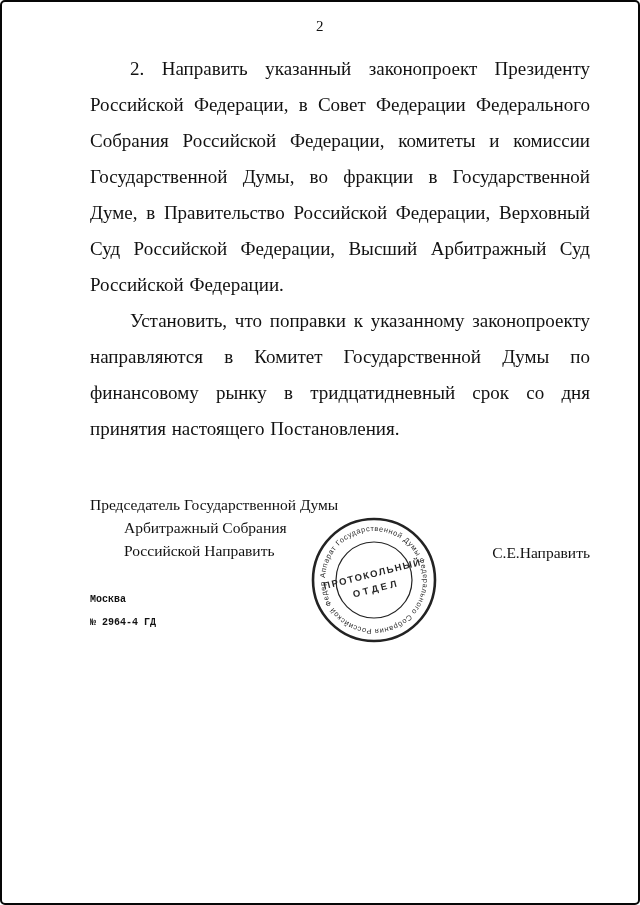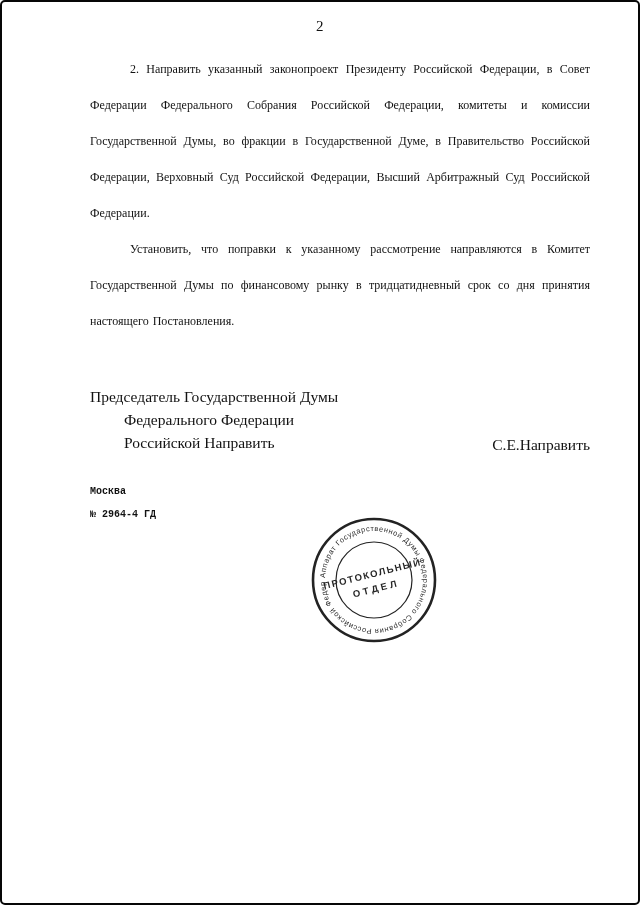--- a/index.html
+++ b/index.html
@@ -21,21 +21,21 @@
     margin-top: 16px;
     font-size: 15px;
     letter-spacing: 0.5px;
   }
 
   .body-text {
     margin: 16px 48px 0 88px; 
   }
 
   .para {
-    font-size: 12px;
+    font-size: 19px;
     line-height: 36px;
     text-align: justify;
     text-align-last: left;
     text-indent: 40px;
     word-spacing: 1px;
   }
 
   .signature {
     position: relative;
     margin: 46px 48px 0 88px;
@@ -73,27 +73,27 @@
 </style>
 </head>
 <body>
 
 <div class="page">
 
   <div class="page-number">2</div>
 
   <div class="body-text">
     <p class="para">2. Направить указанный законопроект Президенту Российской Федерации, в Совет Федерации Федерального Собрания Российской Федерации, комитеты и комиссии Государственной Думы, во фракции в Государственной Думе, в Правительство Российской Федерации, Верховный Суд Российской Федерации, Высший Арбитражный Суд Российской Федерации.</p>
-    <p class="para">Установить, что поправки к указанному рассмотрение направляются в Комитет Государственной Думы по финансовому рынку в тридцатидневный срок со дня принятия настоящего Постановления.</p>
+    <p class="para">Установить, что поправки к указанному законопроекту направляются в Комитет Государственной Думы по финансовому рынку в тридцатидневный срок со дня принятия настоящего Постановления.</p>
   </div>
 
   <div class="signature">
     <div class="sig-left">
       <div>Председатель Государственной Думы</div>
-      <div class="indent">Федерального Федерации</div>
+      <div class="indent">Арбитражный Собрания</div>
       <div class="indent">Российской Направить</div>
     </div>
     <div class="sig-name">С.Е.Направить</div>
   </div>
 
   <div class="stamp">
     <svg viewBox="0 0 132 132" xmlns="http://www.w3.org/2000/svg">
       <defs>
         <path id="ringPath" d="M66,66 m-49,0 a49,49 0 1,1 98,0 a49,49 0 1,1 -98,0"></path>
       </defs>

